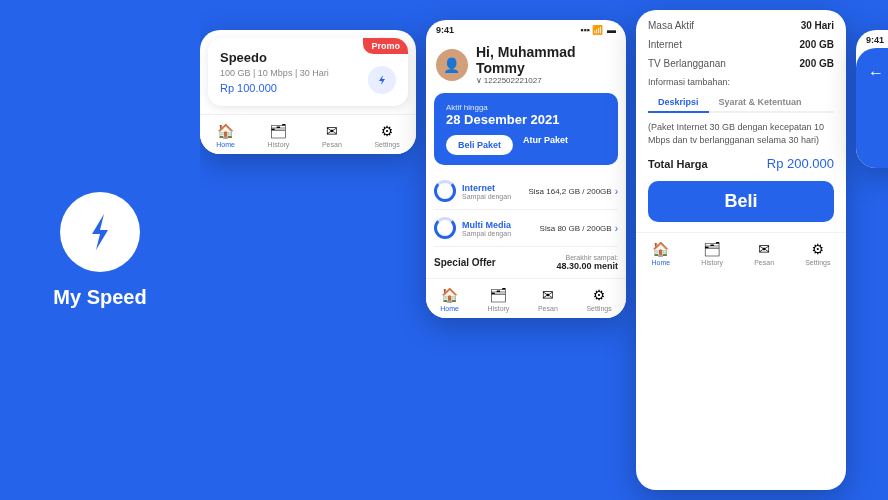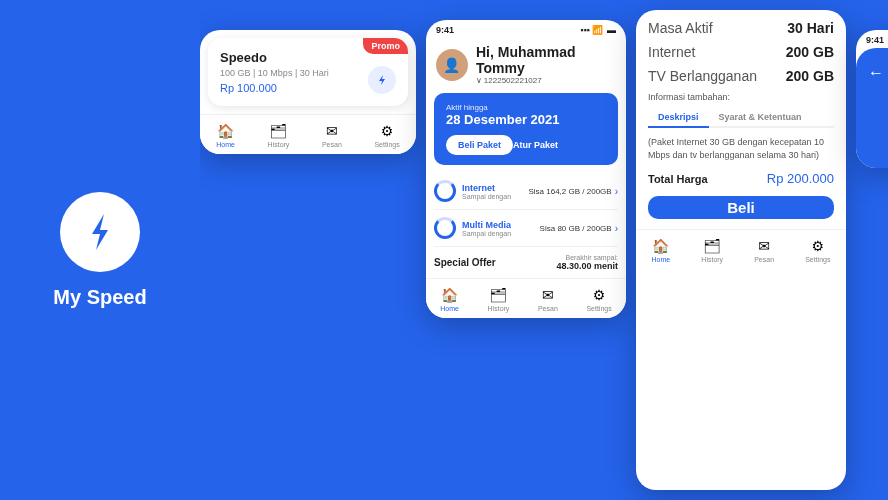--- a/index.html
+++ b/index.html
@@ -206,21 +206,22 @@
       font-size: 8px;
       opacity: 0.85;
     }
     .active-card .aktif-date {
       font-size: 13px;
       font-weight: 700;
       margin-bottom: 8px;
     }
     .active-card-buttons {
       display: flex;
-      align-items: center;
+      gap: 10px;
+      align-items: flex-start;
     }
     .btn-beli {
       background: white;
       color: #2563EB;
       font-size: 9px;
       font-weight: 700;
       padding: 5px 12px;
       border-radius: 20px;
       border: none;
       cursor: pointer;
@@ -307,21 +308,21 @@
       margin-top: 0px;
       height: 480px;
     }
     .detail-content {
       padding: 10px 12px;
     }
     .detail-row {
       display: flex;
       justify-content: space-between;
       margin-bottom: 8px;
-      font-size: 14px;
+      font-size: 10px;
     }
     .detail-label {
       color: #555;
     }
     .detail-value {
       font-weight: 700;
       color: #1e1e1e;
     }
     .info-tambahan-label {
       font-size: 9px;
@@ -365,23 +366,23 @@
     }
     .total-price {
       font-size: 13px;
       font-weight: 400;
       color: #2563EB;
     }
     .btn-beli-full {
       width: 100%;
       background: #2563EB;
       color: white;
-      font-size: 15px;
-      font-weight: 700;
-      padding: 3px;
+      font-size: 18px;
+      font-weight: 700;
+      padding: 10px;
       border-radius: 10px;
       border: none;
       cursor: pointer;
       text-align: center;
     }
 
     
     .screen4 {
       width: 185px;
       margin-top: 20px;

